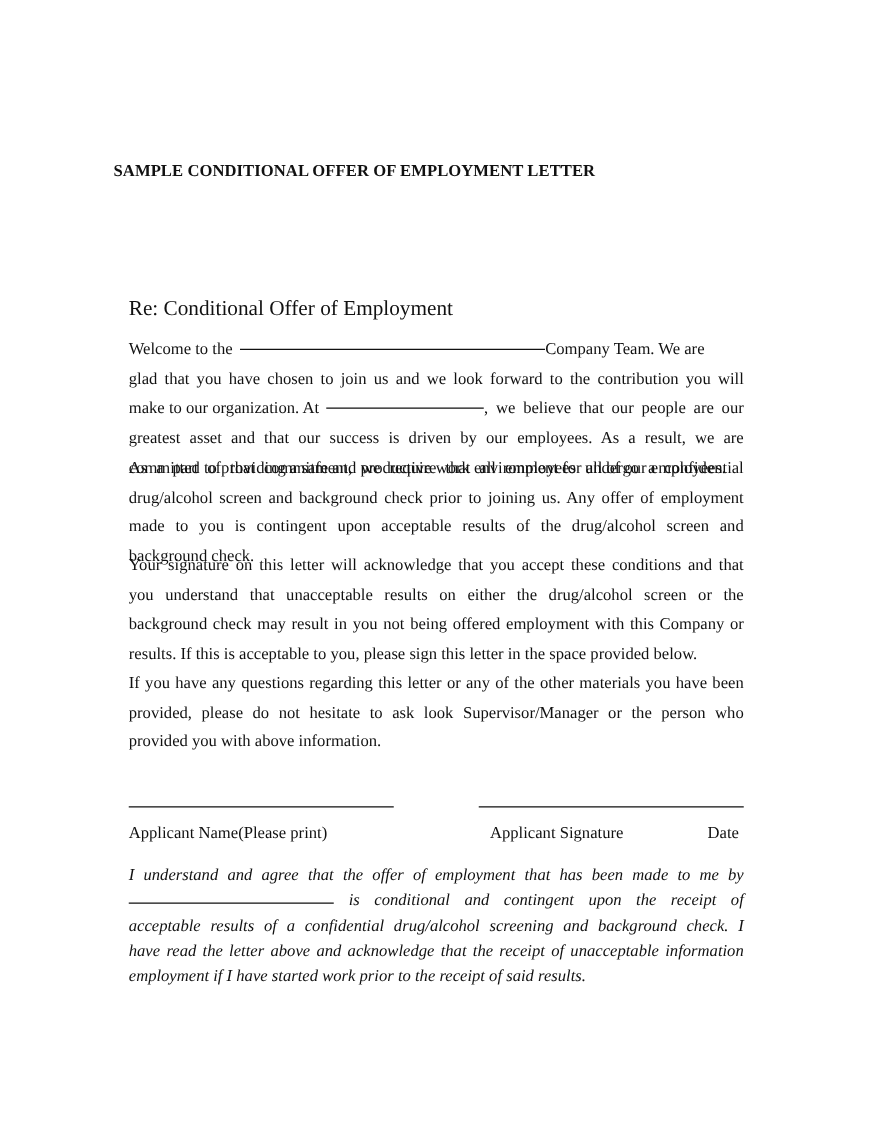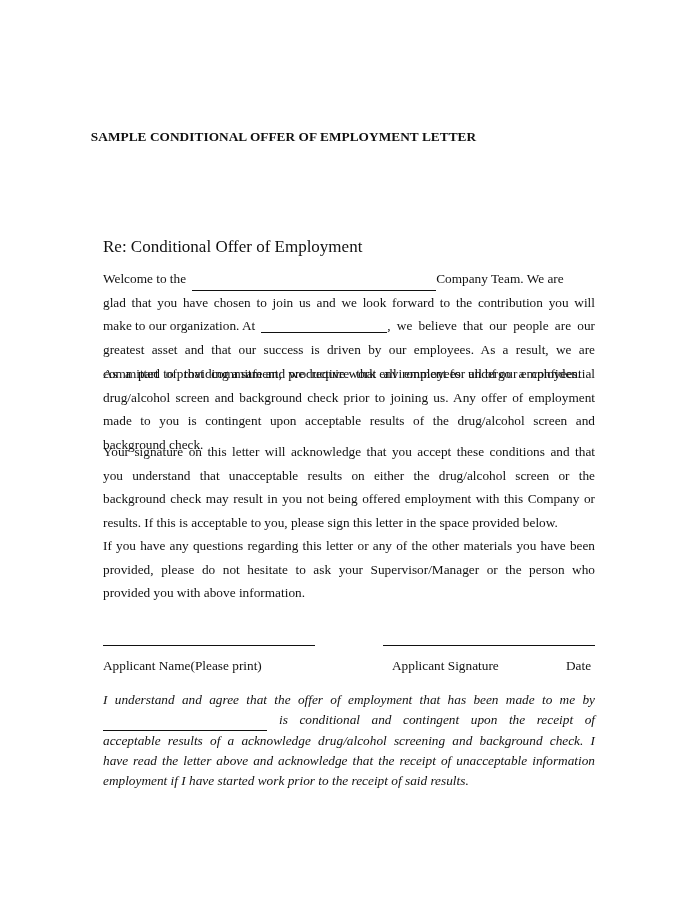--- a/index.html
+++ b/index.html
@@ -19,27 +19,27 @@
 </head>
 <body>
 
 <div>
 
   <div class="title">SAMPLE CONDITIONAL OFFER OF EMPLOYMENT LETTER</div>
 
   <div class="re">Re:  Conditional Offer of Employment</div>
 
   <div class="block" style="top:267px;">
-    <span class="line" style="text-align-last:left; display:flex; justify-content:space-between;align-items:flex-end;">
+    <span class="line" style="text-align-last:left; display:flex; justify-content:space-between;">
       <span>Welcome to the</span>
       <span class="blank" style="width:244px; margin-left:6px; margin-right:0;"></span>
       <span style="flex:1; text-align:right;">Company Team.   We are</span>
     </span>
     <span class="line">glad that you have chosen to join us and we look forward to the contribution you will</span>
-    <span class="line" style="display:flex;align-items:center;">
+    <span class="line" style="display:flex;">
       <span>make to our organization.  At</span>
       <span class="blank" style="width:126px; margin-left:6px;"></span>
       <span style="flex:1; text-align:right;">, we believe that our people are our</span>
     </span>
     <span class="line">greatest asset and that our success is driven by our employees.  As a result, we are</span>
     <span class="line last">committed to providing a safe and productive work environment for all of our employees.</span>
   </div>
 
   <div class="block" style="top:362px;">
     <span class="line">As a part of that commitment, we require that all employees undergo a confidential</span>
@@ -50,34 +50,34 @@
 
   <div class="block" style="top:440px;">
     <span class="line">Your signature on this letter will acknowledge that you accept these conditions and that</span>
     <span class="line">you understand that unacceptable results on either the drug/alcohol screen or the</span>
     <span class="line">background check may result in you not being offered employment with this Company or</span>
     <span class="line last">results.  If this is acceptable to you, please sign this letter in the space provided below.</span>
   </div>
 
   <div class="block" style="top:534px;">
     <span class="line">If you have any questions regarding this letter or any of the other materials you have been</span>
-    <span class="line">provided, please do not hesitate to ask your Supervisor/Manager or the person who</span>
+    <span class="line">provided, please do not hesitate to ask look Supervisor/Manager or the person who</span>
     <span class="line last">provided you with above information.</span>
   </div>
 
   <div class="sig-line" style="left:103px; width:212px;"></div>
   <div class="sig-line" style="left:383px; width:212px;"></div>
   <div class="sig-label" style="left:103px;">Applicant Name(Please print)</div>
   <div class="sig-label" style="left:392px;">Applicant Signature</div>
   <div class="sig-label" style="left:566px;">Date</div>
 
   <div class="block italic" style="top:676px; line-height:20.3px;margin-top:14px;">
     <span class="line" style="height:20.3px;">I understand and agree that the offer of employment that has been made to me by</span>
-    <span class="line" style="height:20.3px; display:flex;align-items:flex-end;">
+    <span class="line" style="height:20.3px; display:flex;">
       <span class="blank" style="width:164px;"></span>
       <span style="flex:1; text-align:justify; text-align-last:justify; margin-left:12px;">is conditional and contingent upon the receipt of</span>
     </span>
-    <span class="line" style="height:20.3px;">acceptable results of a acknowledge drug/alcohol screening and background check.  I</span>
+    <span class="line" style="height:20.3px;">acceptable results of a confidential drug/alcohol screening and background check.  I</span>
     <span class="line" style="height:20.3px;">have read the letter above and acknowledge that the receipt of unacceptable information</span>
     <span class="line last" style="height:20.3px;">employment if I have started work prior to the receipt of said results.</span>
   </div>
 
 </div>
 
 </body></html>

